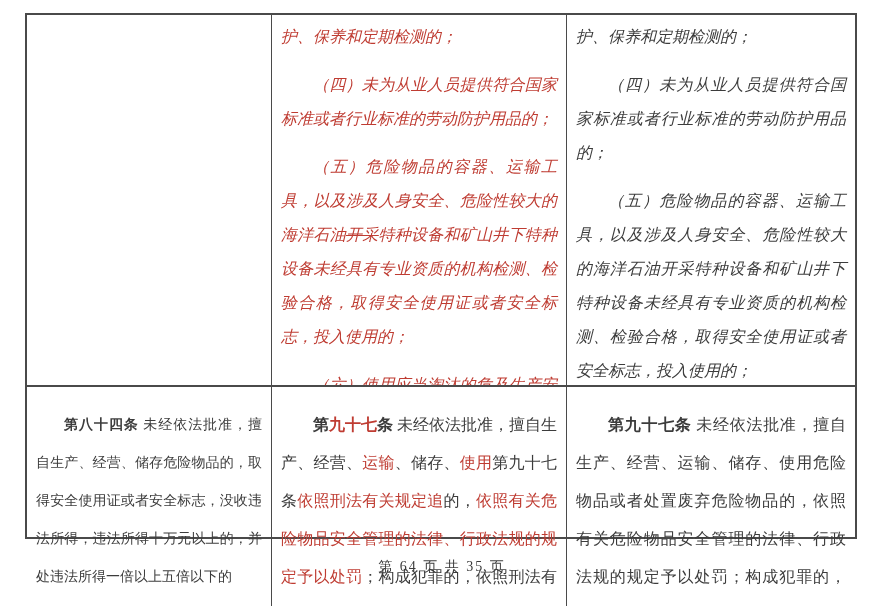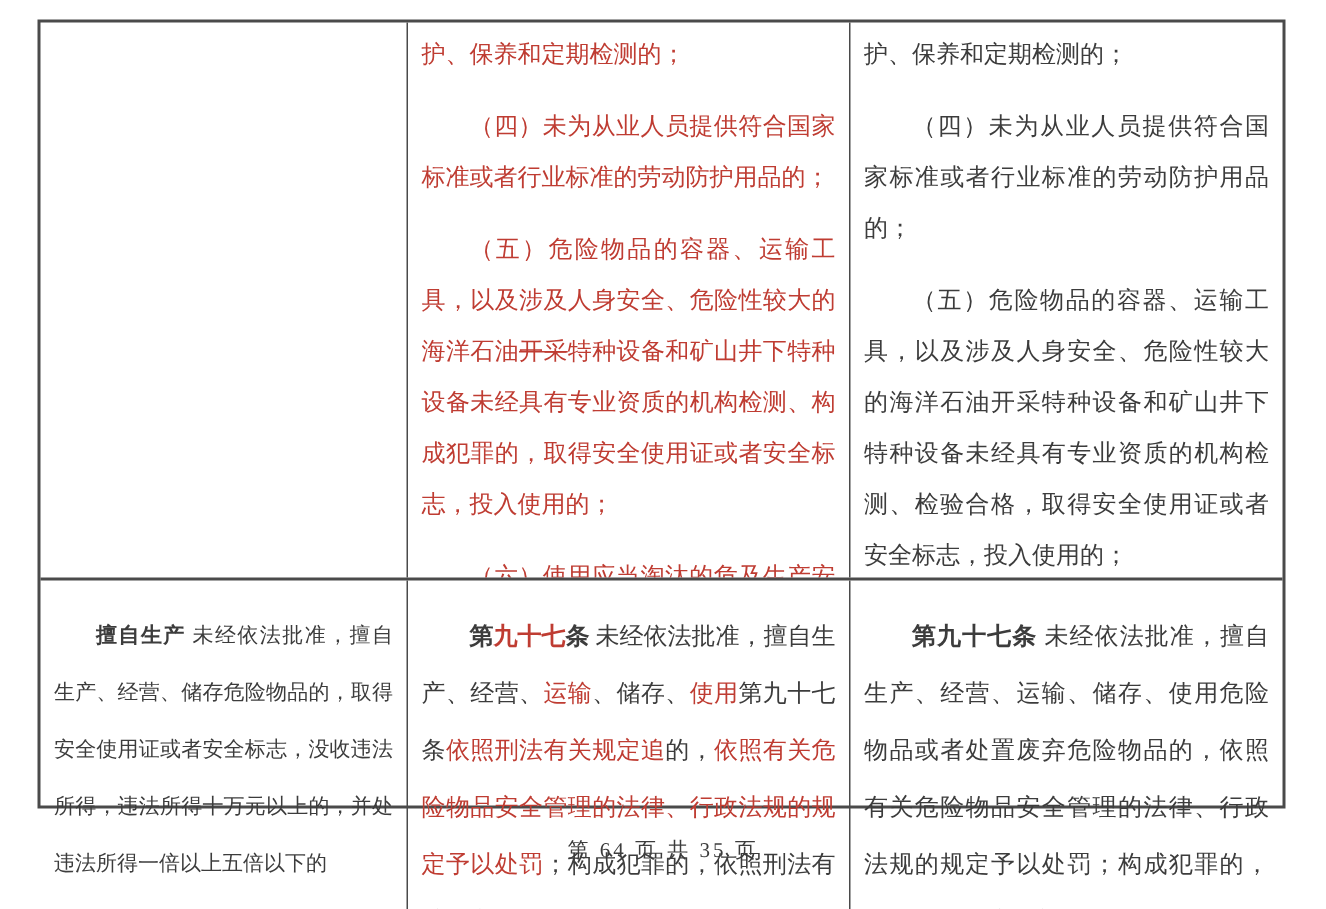--- a/index.html
+++ b/index.html
@@ -37,21 +37,21 @@
     box-sizing: border-box;
     overflow: hidden;
     padding: 5px 9px;
     text-align: justify;
   }
   .c-left  { width: 244px; font-size: 14px; }
   .c-mid   { width: 296px; font-size: 16px;
              border-left: 1px solid var(--border);
              border-right: 1px solid var(--border); }
   .c-right { flex: 1; font-size: 16px; }
-  .r1 .cell { line-height: 34px; }
+  .r1 .cell { line-height: 34px; font-style: italic; }
   .r2 .cell { line-height: 38px; }
   p.para { margin: 0; }
   p.para.indent { text-indent: 2em; margin-top: 14px; }
   .red { color: var(--red); }
   .bold { font-weight: bold; }
   .strike { text-decoration: line-through; }
   .footer {
     position: absolute;
     left: 0; right: 0;
     top: 558px;
@@ -67,34 +67,34 @@
 
 <div class="page">
 
   <div class="doc-table">
 
     <div class="t-row r1">
       <div class="cell c-left"></div>
       <div class="cell c-mid">
           <p class="para"><span class="red">护、保养和定期检测的；</span></p>
           <p class="para indent"><span class="red">（四）未为从业人员提供符合国家标准或者行业标准的劳动防护用品的；</span></p>
-          <p class="para indent"><span class="red">（五）危险物品的容器、运输工具，以及涉及人身安全、危险性较大的海洋石油</span><span class="red strike">开采</span><span class="red">特种设备和矿山井下特种设备未经具有专业资质的机构检测、构成犯罪的，取得安全使用证或者安全标志，投入使用的；</span></p>
+          <p class="para indent"><span class="red">（五）危险物品的容器、运输工具，以及涉及人身安全、危险性较大的海洋石油</span><span class="red strike">开采</span><span class="red">特种设备和矿山井下特种设备未经具有专业资质的机构检测、检验合格，取得安全使用证或者安全标志，投入使用的；</span></p>
           <p class="para indent"><span class="red">（六）使用应当淘汰的危及生产安全的工艺、设备的。</span></p>
         </div>
       <div class="cell c-right">
           <p class="para"><span>护、保养和定期检测的；</span></p>
           <p class="para indent"><span>（四）未为从业人员提供符合国家标准或者行业标准的劳动防护用品的；</span></p>
           <p class="para indent"><span>（五）危险物品的容器、运输工具，以及涉及人身安全、危险性较大的海洋石油开采特种设备和矿山井下特种设备未经具有专业资质的机构检测、检验合格，取得安全使用证或者安全标志，投入使用的；</span></p>
           <p class="para indent"><span>（六）使用应当淘汰的危及生产安全的工艺、设备的。</span></p>
         </div>
     </div>
 
     <div class="t-row r2">
       <div class="cell c-left">
-          <p class="para indent"><span class="bold">擅自生产</span><span> 未经依法批准，擅自生产、经营、储存危险物品的，取得安全使用证或者安全标志，没收违法所得，违法所得十万元以上的，并处违法所得一倍以上五倍以下的</span></p>
+          <p class="para indent"><span class="bold">第八十四条</span><span> 未经依法批准，擅自生产、经营、储存危险物品的，取得安全使用证或者安全标志，没收违法所得，违法所得十万元以上的，并处违法所得一倍以上五倍以下的</span></p>
         </div>
       <div class="cell c-mid">
           <p class="para indent"><span class="bold">第</span><span class="red bold">九十七</span><span class="bold">条</span><span> 未经依法批准，擅自生产、经营、</span><span class="red">运输</span><span>、储存、</span><span class="red">使用</span><span>第九十七条</span><span class="red">依照刑法有关规定追</span><span>的，</span><span class="red">依照有关危险物品安全管理的法律、行政法规的规定予以处罚</span><span>；构成犯罪的，依照刑法有关规定追</span></p>
         </div>
       <div class="cell c-right">
           <p class="para indent"><span class="bold">第九十七条</span><span> 未经依法批准，擅自生产、经营、运输、储存、使用危险物品或者处置废弃危险物品的，依照有关危险物品安全管理的法律、行政法规的规定予以处罚；构成犯罪的，依照刑法有关规定追</span></p>
         </div>
     </div>
 
   </div>

